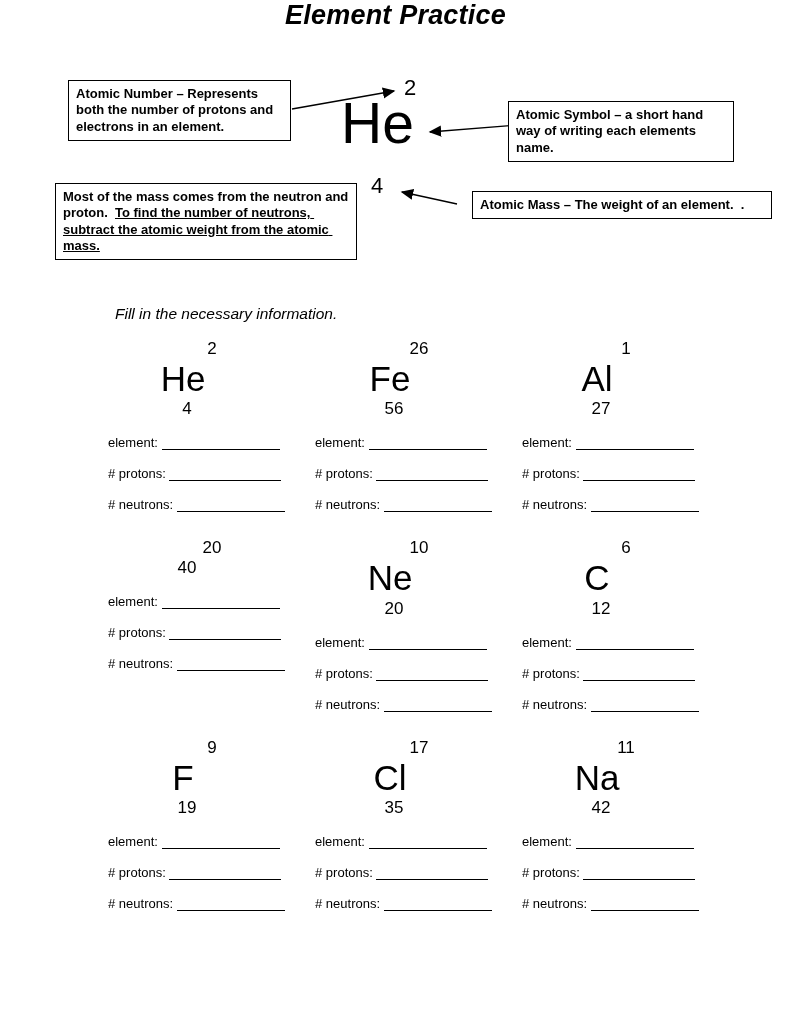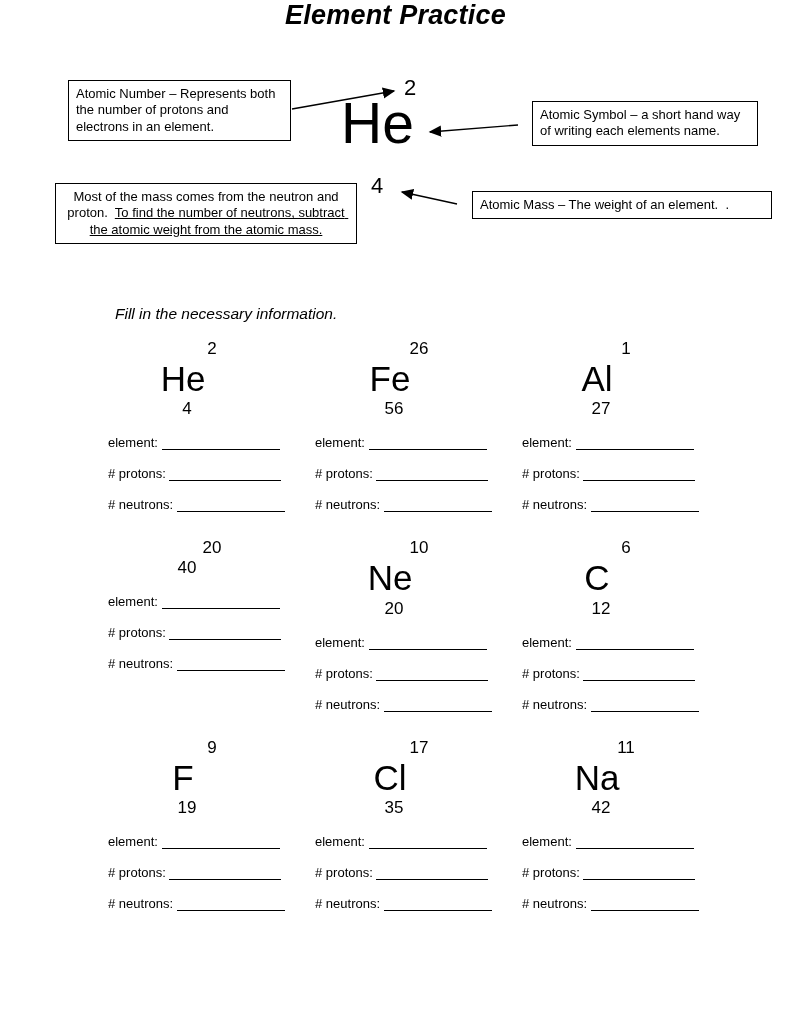--- a/index.html
+++ b/index.html
@@ -16,25 +16,26 @@
   }
 
   
   .example { position: relative; height: 242px; margin-top: 28px; }
   .example .abs { position: absolute; }
 
   .callout {
     position: absolute; border: 1px solid #000; background: #fff;
     font-size: 13px; line-height: 1.25; padding: 5px 7px;
     white-space: pre-wrap;
+    font-weight: bold;
   }
   .co-number { left: 68px;  top: 21px;  width: 207px; }
-  .co-symbol { left: 532px; top: 42px;  width: 210px; }
+  .co-symbol { left: 508px; top: 42px;  width: 210px; }
   .co-mass   { left: 472px; top: 132px; width: 284px; }
-  .co-note   { left: 55px;  top: 124px; width: 286px; text-align: center; }
+  .co-note   { left: 55px;  top: 124px; width: 286px; }
   .u { text-decoration: underline; }
 
   .ex-number { left: 404px; top: 16px;  font-size: 22px; }
   .ex-symbol { left: 341px; top: 36px;  font-size: 57px; line-height: 1; }
   .ex-mass   { left: 371px; top: 114px; font-size: 22px; }
 
   .arrows { position: absolute; left: 0; top: 0; width: 791px; height: 242px; pointer-events: none; }
   .arrows line { stroke: #000; stroke-width: 1.4; }
 
   

